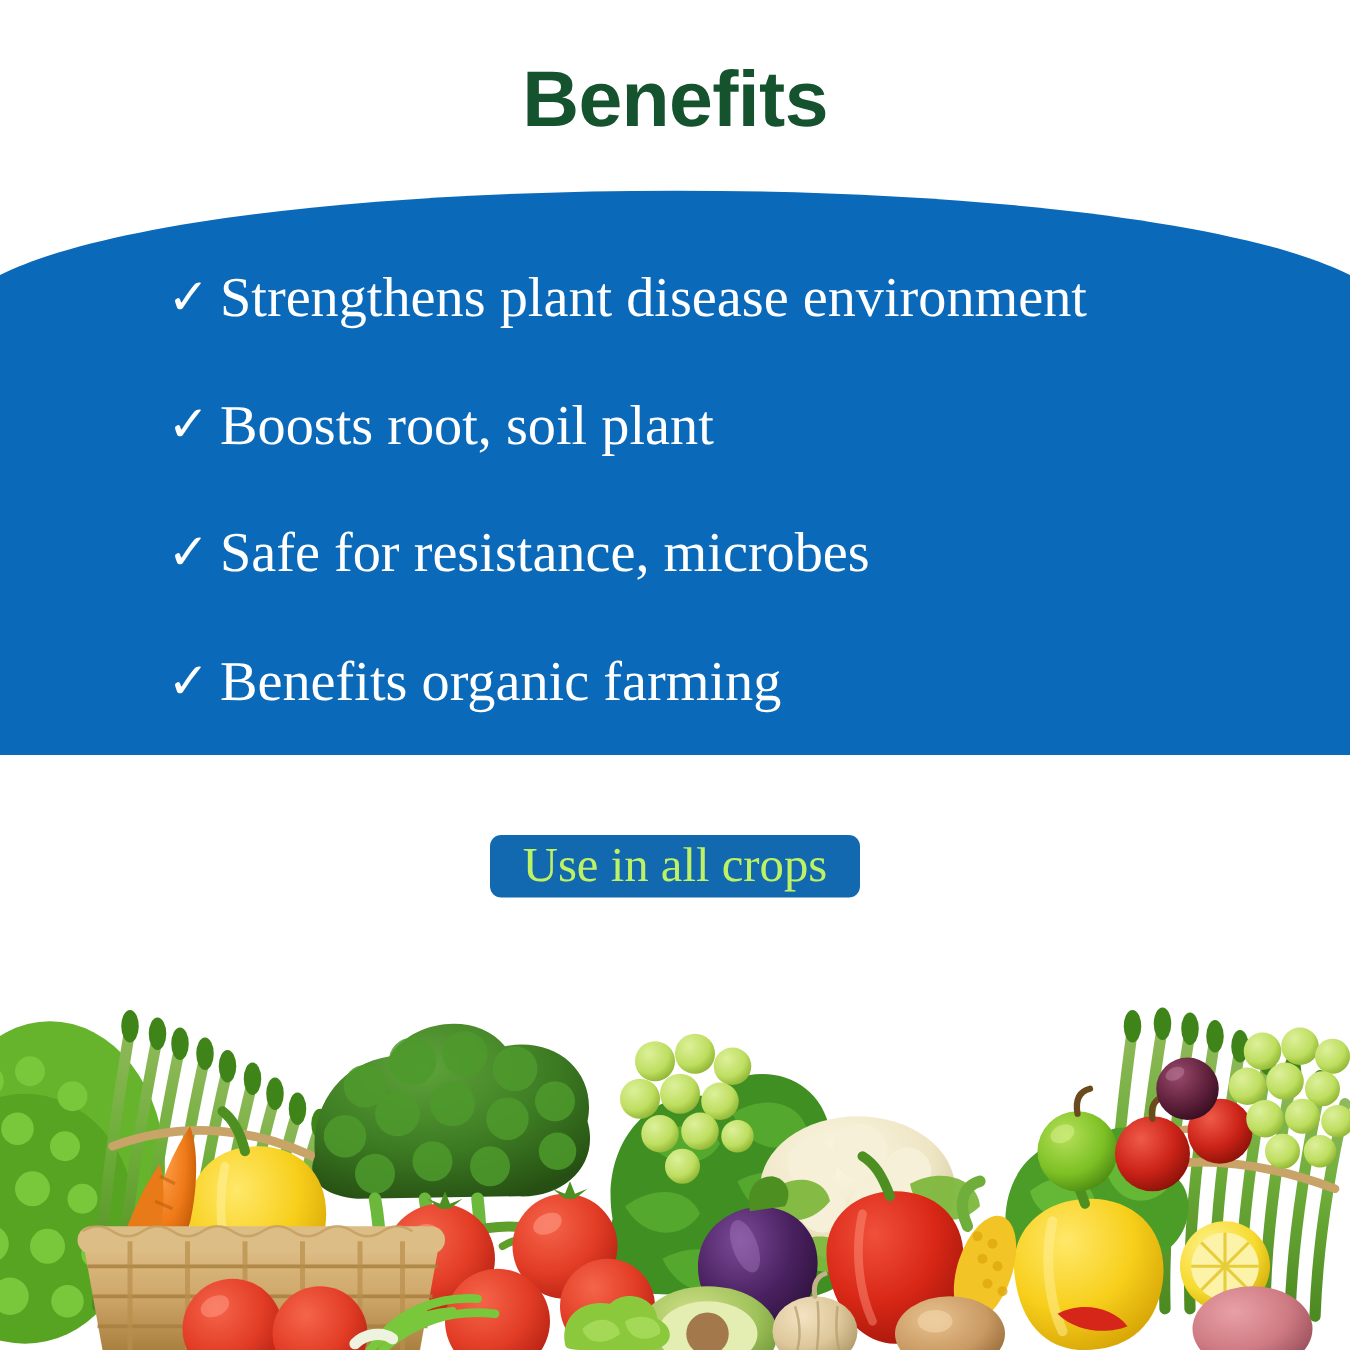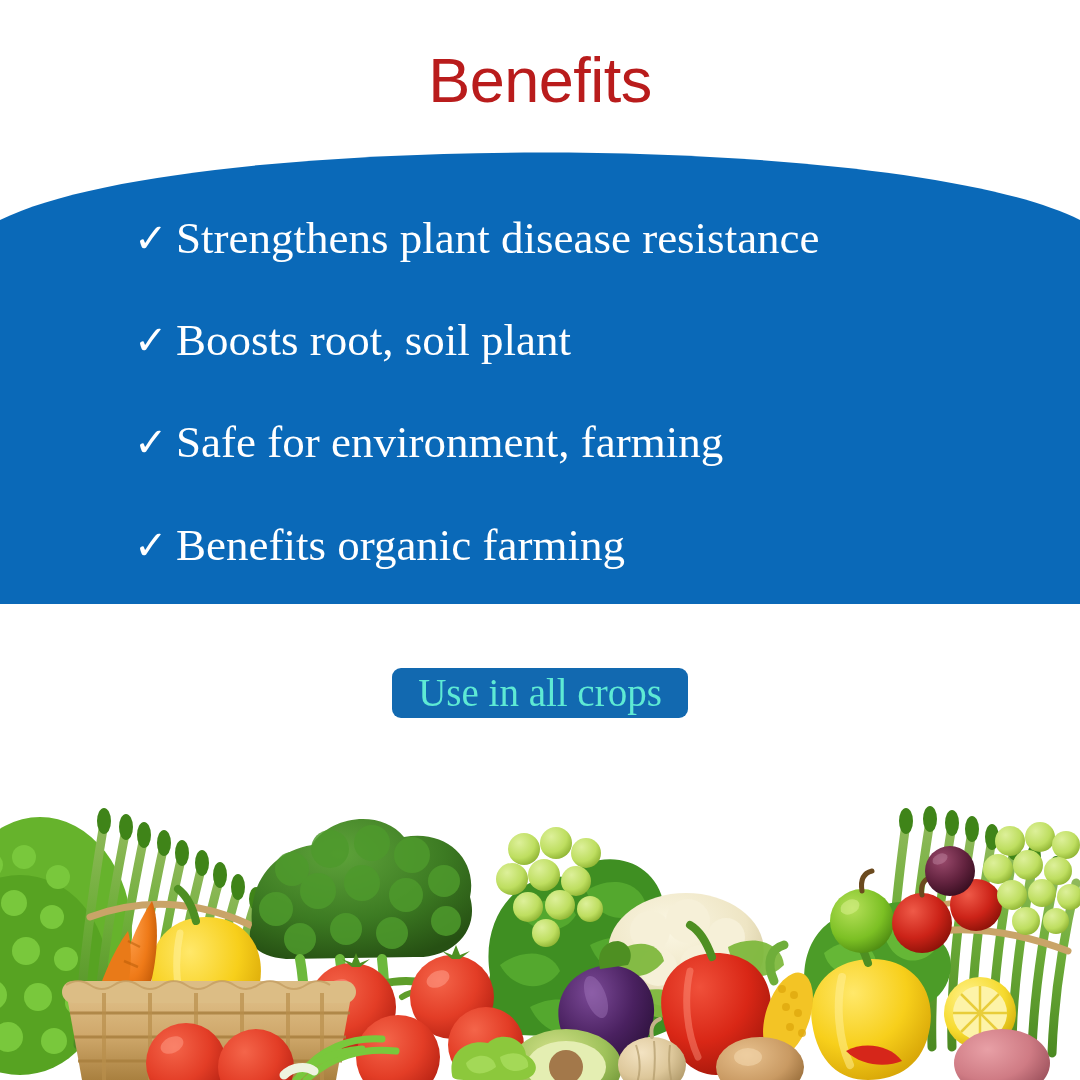--- a/index.html
+++ b/index.html
@@ -17,24 +17,24 @@
   }
 
   
   #title {
     position: absolute;
     top: 44px;
     left: 0;
     width: 1080px;
     text-align: center;
     font-family: "Liberation Sans", sans-serif;
-    font-weight: normal;
+    font-weight: bold;
     font-size: 63px;
     letter-spacing: -0.5px;
-    color: #b91c1c;
+    color: #14532d;
     line-height: 72px;
   }
 
   
   #panel-wrap {
     position: absolute;
     top: 138px;
     left: 0;
     width: 1080px;
     height: 470px;
@@ -90,21 +90,21 @@
 
   
   #badge {
     position: absolute;
     top: 668px;
     left: 392px;
     width: 296px;
     height: 50px;
     background: #1269B0;
     border-radius: 9px;
-    color: #5eead4;
+    color: #bef264;
     font-family: "Liberation Serif", serif;
     font-size: 39px;
     line-height: 50px;
     text-align: center;
     white-space: nowrap;
     box-sizing: border-box;
   }
 
   
   #produce {
@@ -125,29 +125,29 @@
   <div id="title">Benefits</div>
 
   <div id="panel-wrap">
     <svg id="panel-svg" viewBox="0 0 1080 470" preserveAspectRatio="none" xmlns="http://www.w3.org/2000/svg">
       <path d="M0,82 C180,-8 900,-8 1080,82 L1080,466 L0,466 Z" fill="#0A69B8"></path>
     </svg>
 
     <ul id="benefit-list">
       <li class="benefit-item">
         <span class="check-icon">✓</span>
-        <span class="benefit-text">Strengthens plant disease resistance</span>
+        <span class="benefit-text">Strengthens plant disease environment</span>
       </li>
       <li class="benefit-item">
         <span class="check-icon">✓</span>
         <span class="benefit-text">Boosts root, soil plant</span>
       </li>
       <li class="benefit-item">
         <span class="check-icon">✓</span>
-        <span class="benefit-text">Safe for environment, farming</span>
+        <span class="benefit-text">Safe for resistance, microbes</span>
       </li>
       <li class="benefit-item">
         <span class="check-icon">✓</span>
         <span class="benefit-text">Benefits organic farming</span>
       </li>
     </ul>
   </div>
 
   <div id="badge">Use in all crops</div>
 

